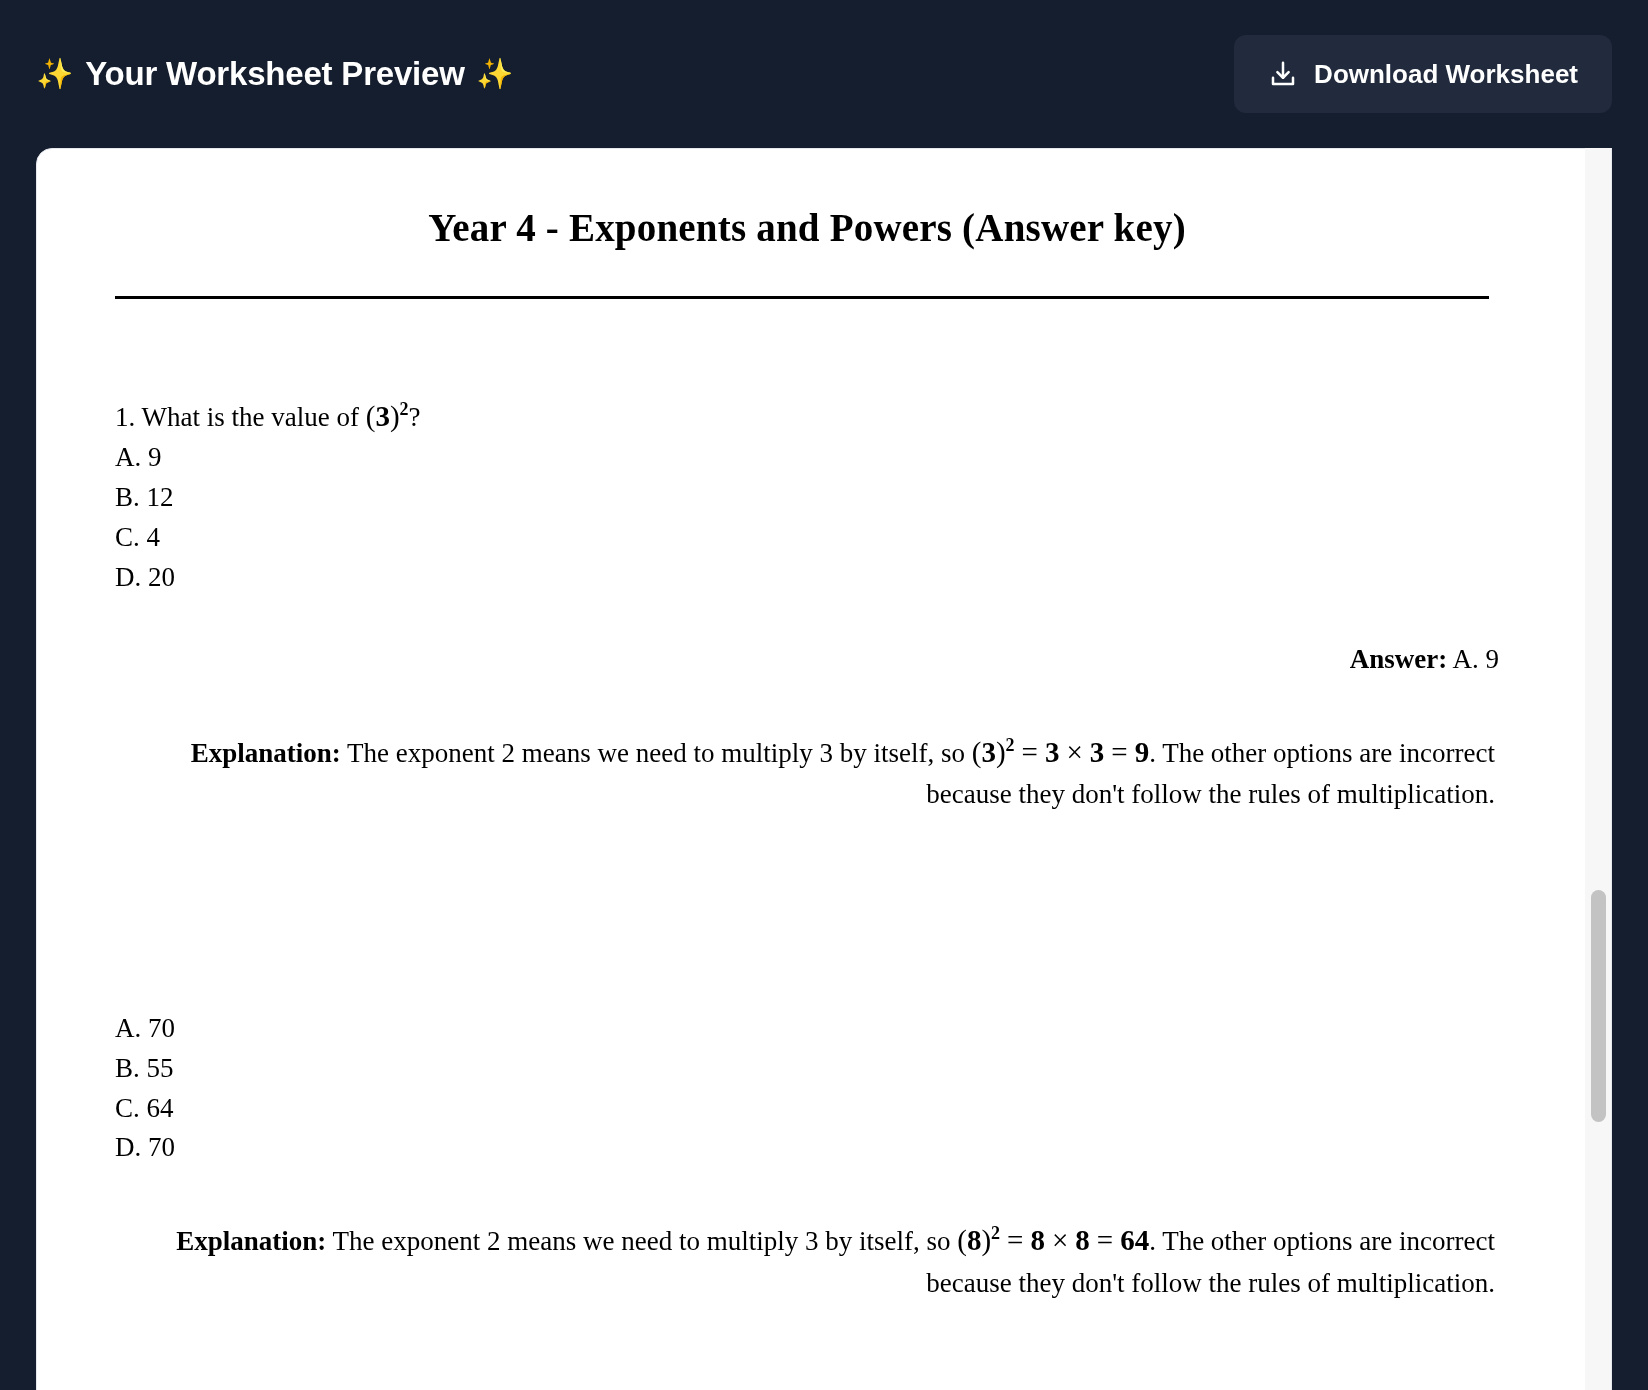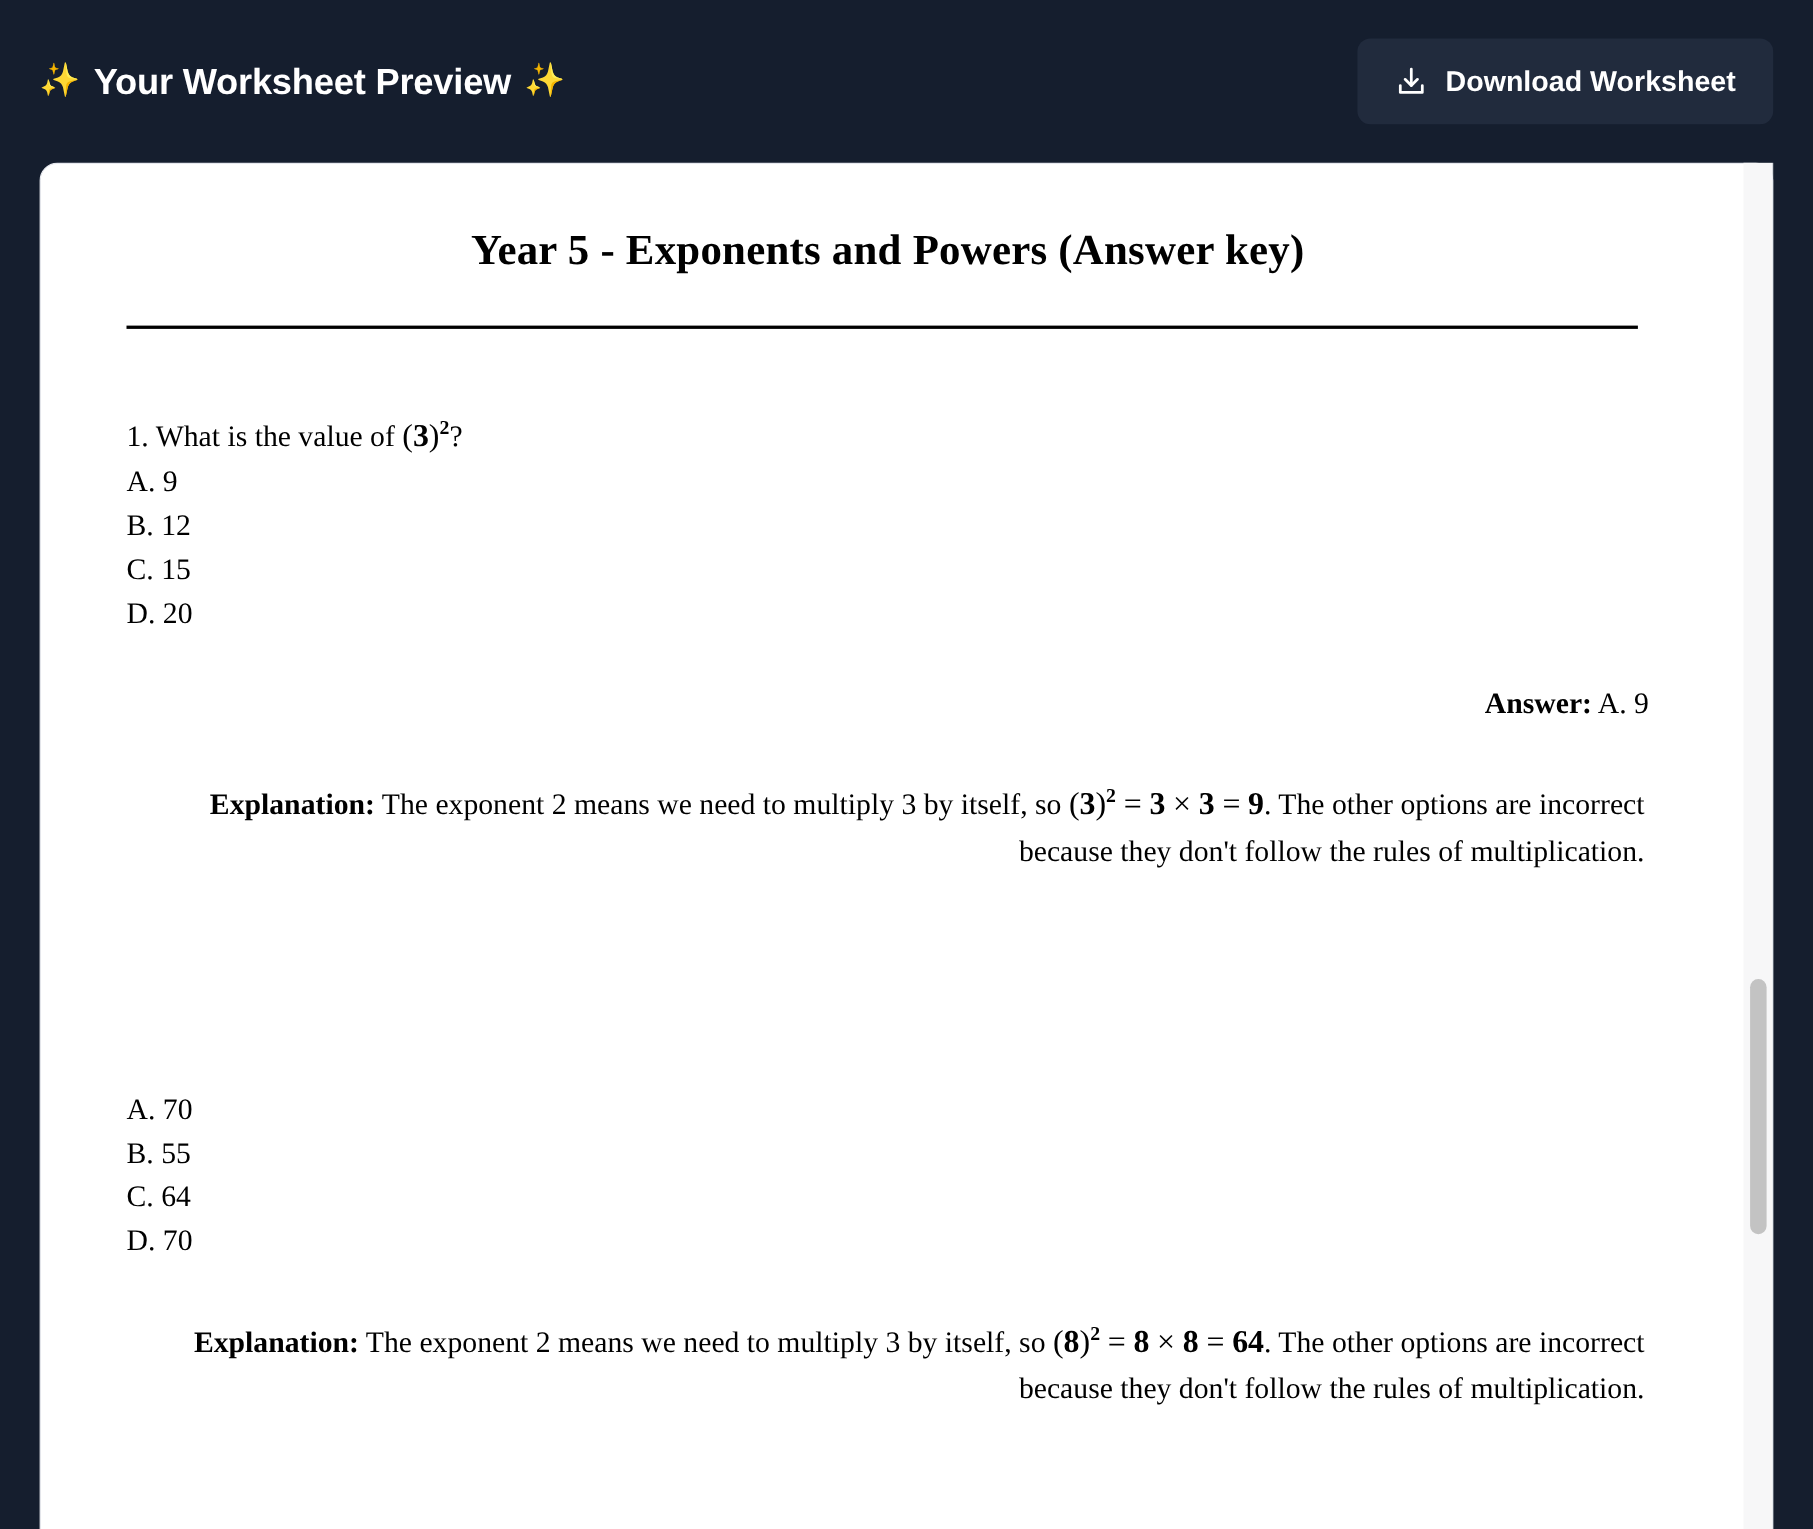--- a/index.html
+++ b/index.html
@@ -106,21 +106,21 @@
     letter-spacing: 0.2px;
   }
   .doc-rule {
     height: 3px;
     background: #000000;
     margin: 44px 0 0 0;
     width: 1374px;
   }
 
   .question-block { margin-top: 0; }
-  .q1 { padding-top: 76px; }
+  .q1 { padding-top: 96px; }
   .q2 { padding-top: 194px; }
 
   .q-prompt {
     font-size: 27px;
     line-height: 1.48;
     margin: 0;
   }
   .q-option {
     font-size: 27px;
     line-height: 1.48;
@@ -203,32 +203,32 @@
         </svg>
       </span>
       <span>Download Worksheet</span>
     </button>
   </div>
 
   <div class="card">
     <div class="card-inner">
       <div class="doc">
 
-        <div class="doc-title">Year 5 - Exponents and Powers (Answer key)</div>
+        <div class="doc-title">Year 4 - Exponents and Powers (Answer key)</div>
         <div class="doc-rule"></div>
 
         <div class="question-block q1">
           <div class="q-prompt">
             <span>1.</span>
             <span>What is the value of</span>
             <span class="math">(<span class="mnum">3</span>)<sup>2</sup></span><span>?</span>
           </div>
           <div class="q-option">A. 9</div>
           <div class="q-option">B. 12</div>
-          <div class="q-option">C. 15</div>
+          <div class="q-option">C. 4</div>
           <div class="q-option">D. 20</div>
 
           <div class="q-answer">
             <span class="lbl-bold">Answer:</span>
             <span>A. 9</span>
           </div>
 
           <div class="q-explanation">
             <span class="lbl-bold">Explanation:</span>
             <span>The exponent 2 means we need to multiply 3 by itself, so</span>

